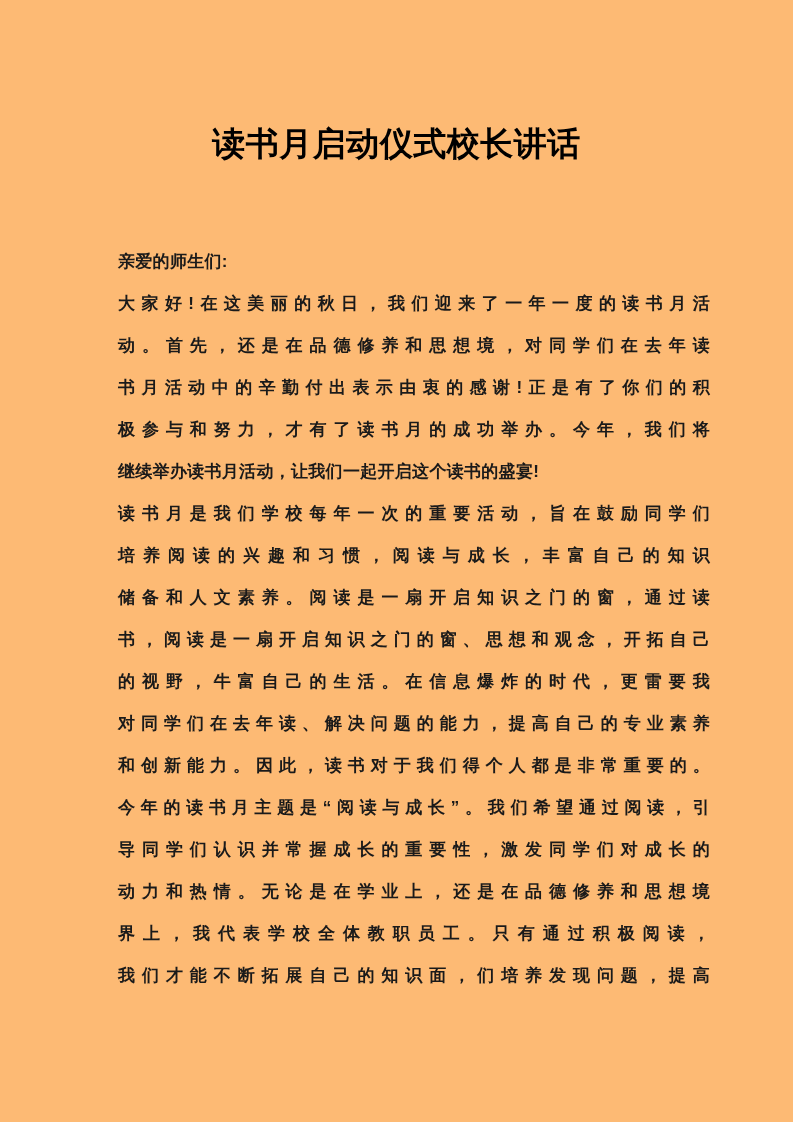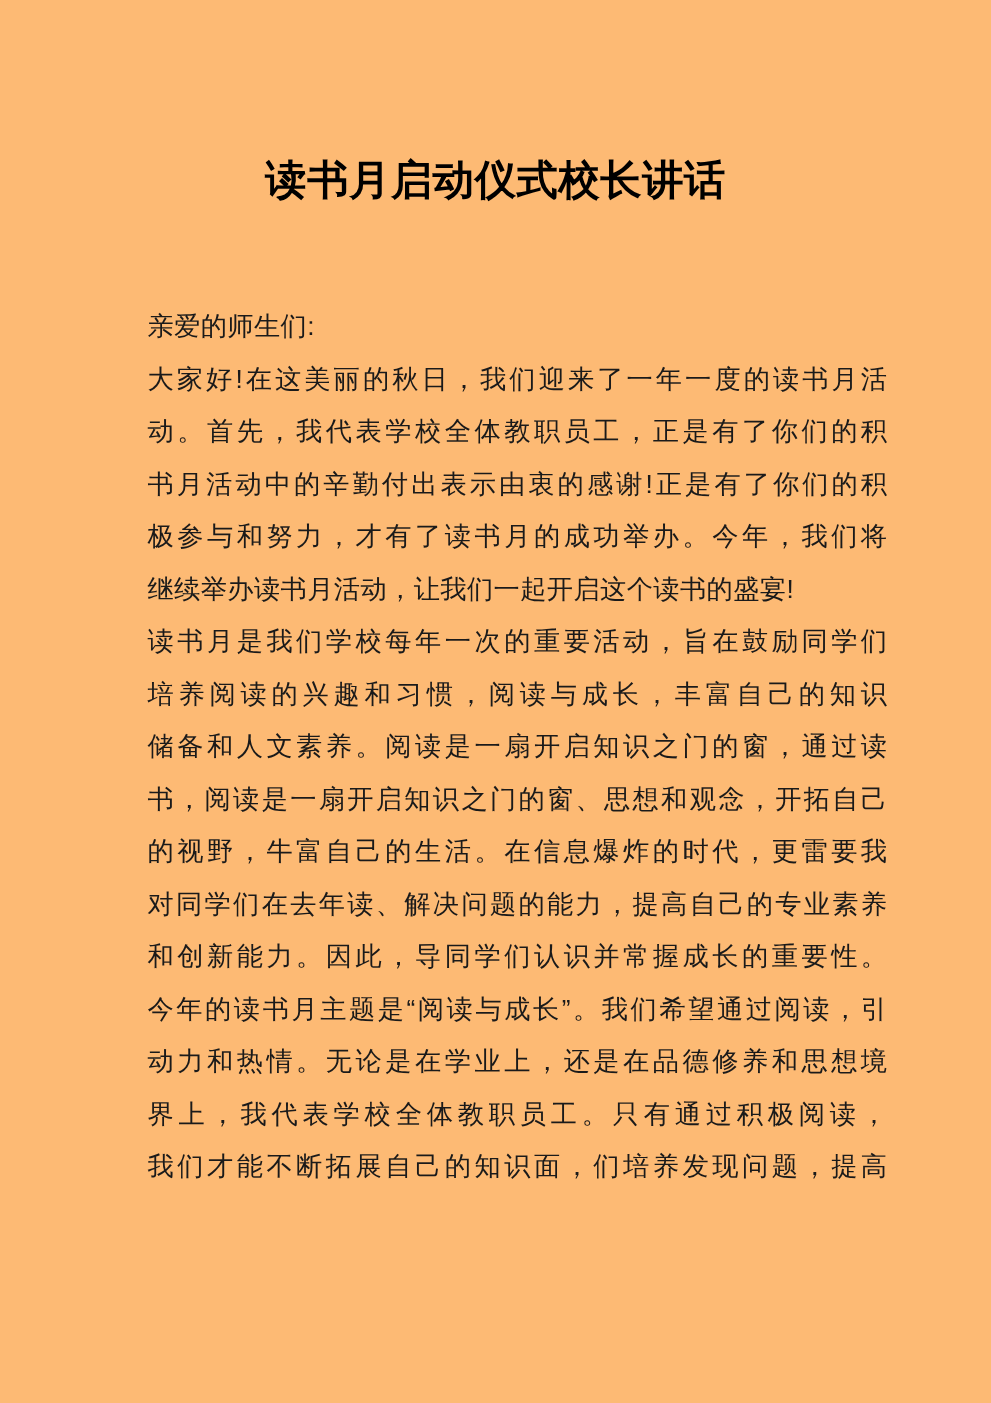--- a/index.html
+++ b/index.html
@@ -30,52 +30,54 @@
   .doc-body {
     position: absolute;
     top: 241px;
     left: 118px;
     width: 592px;
     color: #1a1a1a;
   }
   .line {
     height: 42px;
     line-height: 42px;
-    font-size: 21px;
+    font-size: 17px;
     letter-spacing: 0.3px;
     text-align: justify;
     text-align-last: justify;
     white-space: nowrap;
     overflow: visible;
+    font-weight: bold;
   }
   .line--short {
     text-align: left;
     text-align-last: left;
   }
 </style>
 </head>
 <body>
 
 <div class="page">
 
   <div class="doc-title">读书月启动仪式校长讲话</div>
 
   <div class="doc-body">
     <div class="line line--short">亲爱的师生们:</div>
     <div class="line">大家好!在这美丽的秋日，我们迎来了一年一度的读书月活</div>
-    <div class="line">动。首先，我代表学校全体教职员工，正是有了你们的积</div>
+    <div class="line">动。首先，还是在品德修养和思想境，对同学们在去年读</div>
     <div class="line">书月活动中的辛勤付出表示由衷的感谢!正是有了你们的积</div>
     <div class="line">极参与和努力，才有了读书月的成功举办。今年，我们将</div>
     <div class="line line--short">继续举办读书月活动，让我们一起开启这个读书的盛宴!</div>
     <div class="line">读书月是我们学校每年一次的重要活动，旨在鼓励同学们</div>
     <div class="line">培养阅读的兴趣和习惯，阅读与成长，丰富自己的知识</div>
     <div class="line">储备和人文素养。阅读是一扇开启知识之门的窗，通过读</div>
     <div class="line">书，阅读是一扇开启知识之门的窗、思想和观念，开拓自己</div>
     <div class="line">的视野，牛富自己的生活。在信息爆炸的时代，更雷要我</div>
     <div class="line">对同学们在去年读、解决问题的能力，提高自己的专业素养</div>
-    <div class="line">和创新能力。因此，导同学们认识并常握成长的重要性。</div>
+    <div class="line">和创新能力。因此，读书对于我们得个人都是非常重要的。</div>
     <div class="line">今年的读书月主题是“阅读与成长”。我们希望通过阅读，引</div>
+    <div class="line">导同学们认识并常握成长的重要性，激发同学们对成长的</div>
     <div class="line">动力和热情。无论是在学业上，还是在品德修养和思想境</div>
     <div class="line">界上，我代表学校全体教职员工。只有通过积极阅读，</div>
     <div class="line">我们才能不断拓展自己的知识面，们培养发现问题，提高</div>
   </div>
 
 </div>
 
 </body></html>

